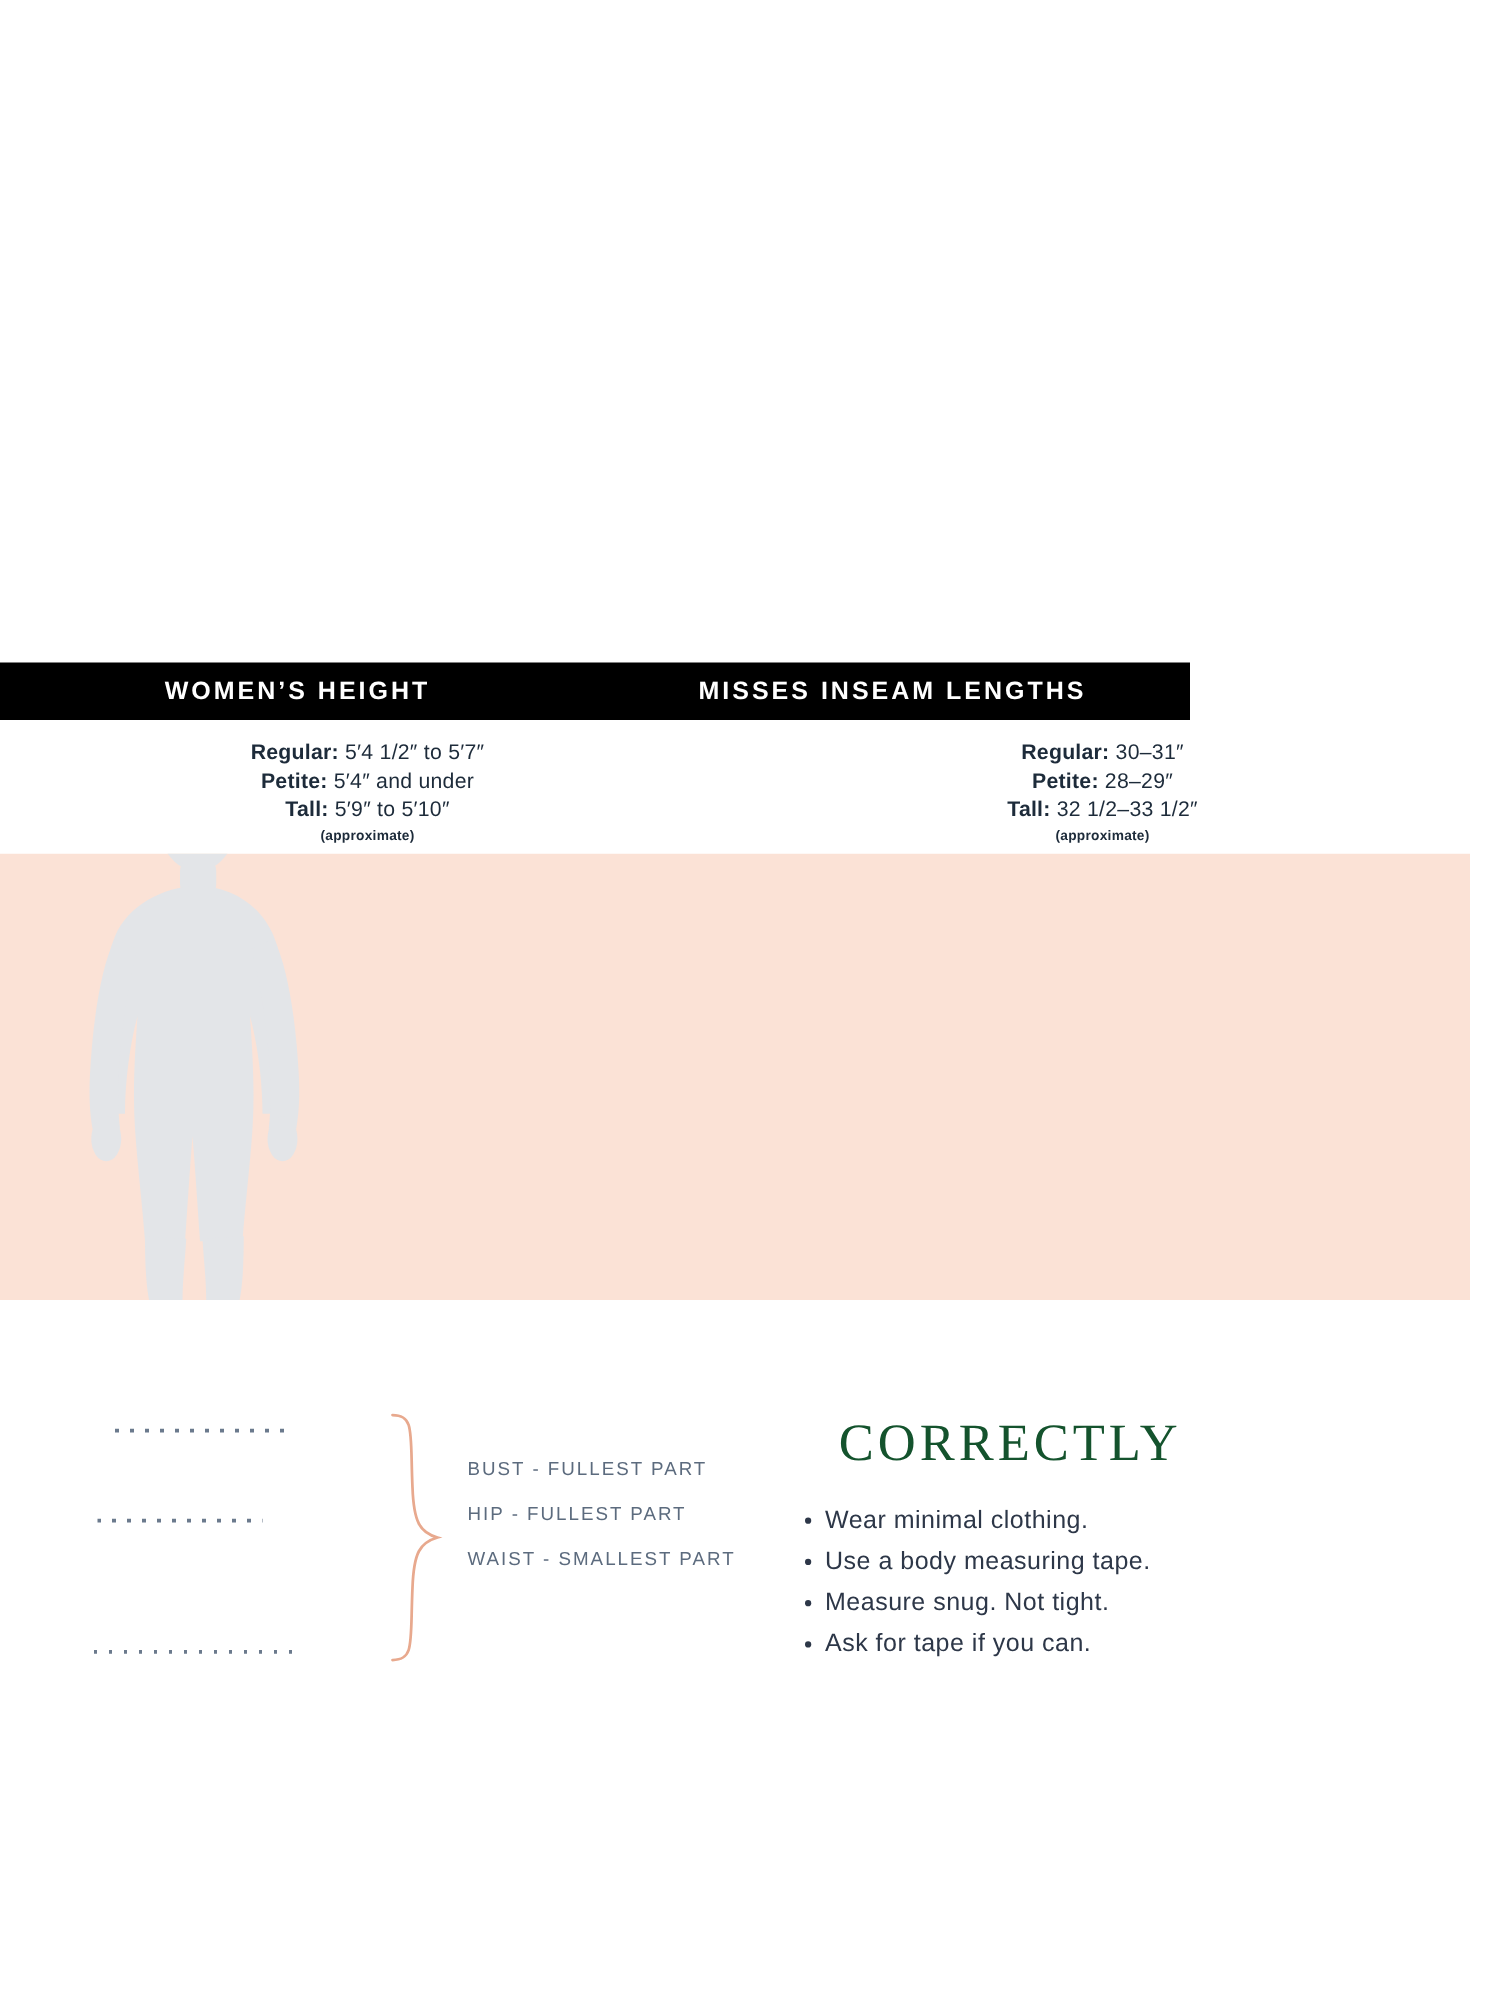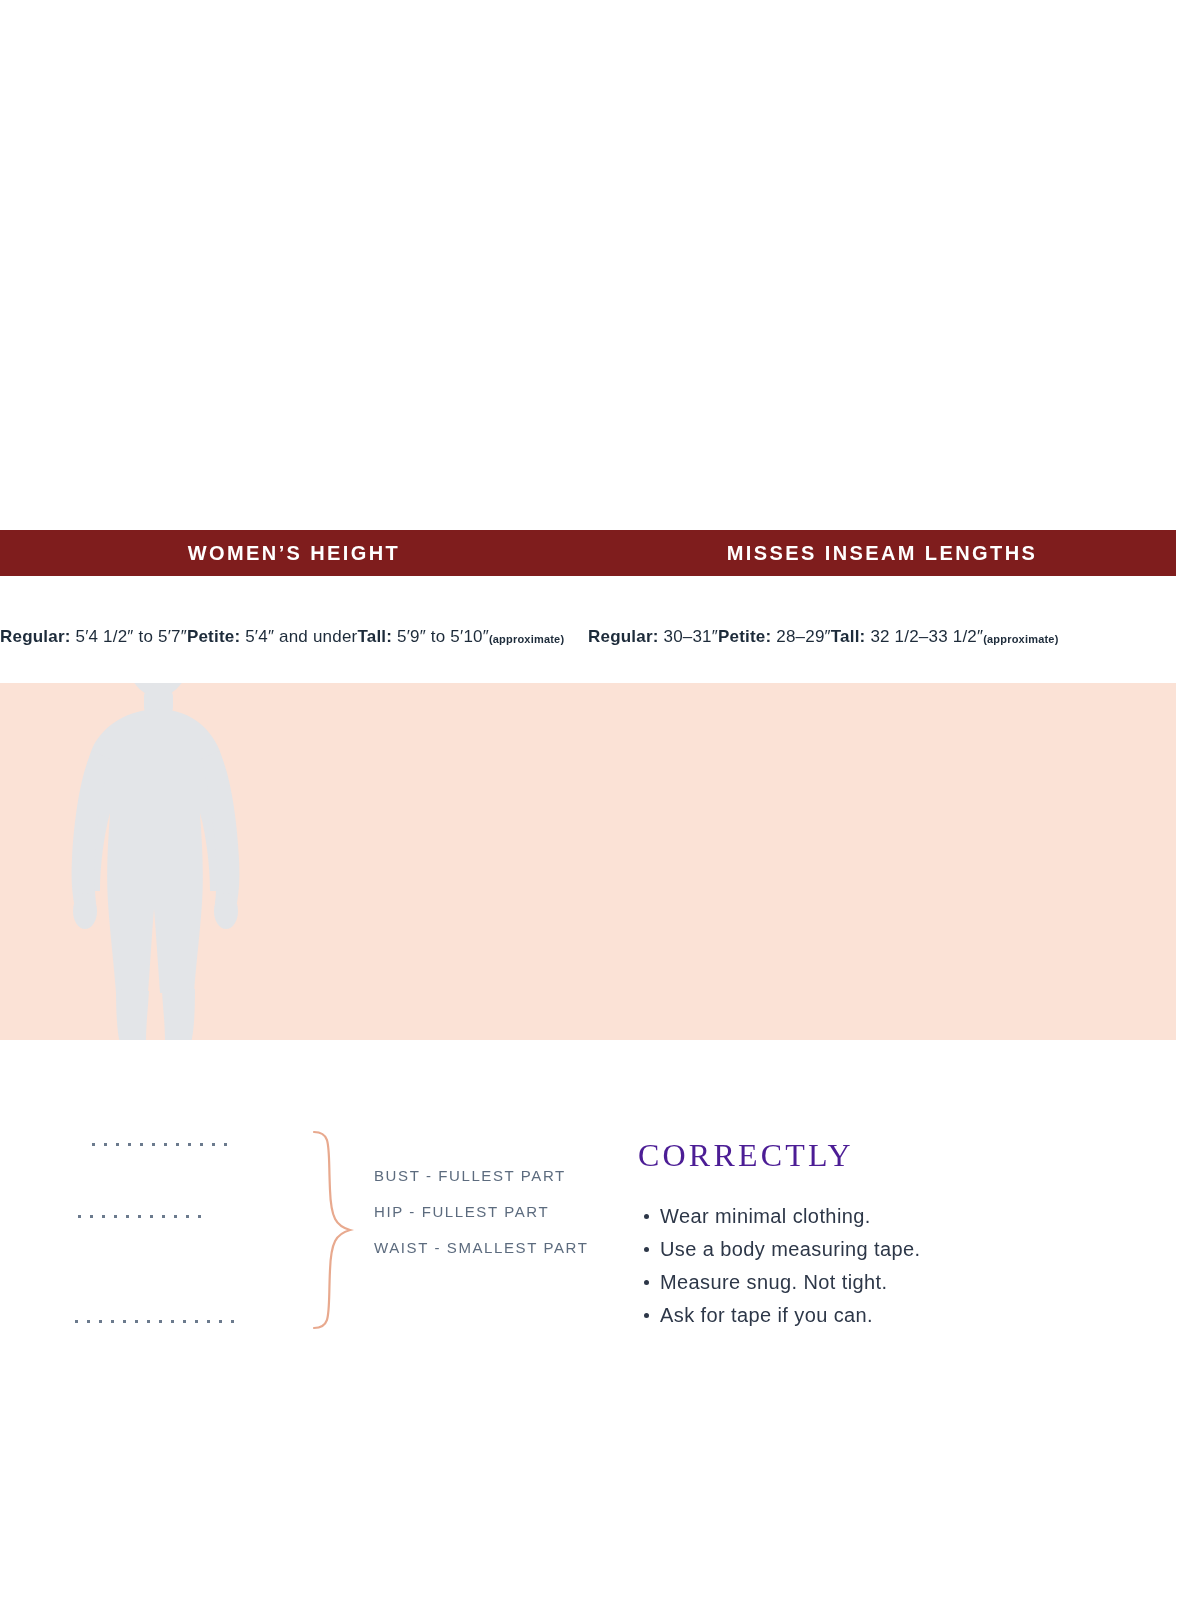--- a/index.html
+++ b/index.html
@@ -21,23 +21,23 @@
     top: 530px;
     width: 1176px;
     height: 510px;
   }
 
   
   .header-band {
     position: absolute;
     left: 0;
     top: 0;
-    width: 1176px;
+    width: 952px;
     height: 46px;
-    background: #7f1d1d;
+    background: #000000;
     display: flex;
   }
   .header-cell {
     flex: 1 1 50%;
     display: flex;
     align-items: center;
     justify-content: center;
   }
   .header-cell .htext {
     color: #ffffff;
@@ -53,21 +53,21 @@
     left: 0;
     top: 46px;
     width: 1176px;
     height: 107px;
     background: #ffffff;
     display: flex;
   }
   .spec-col {
     flex: 1 1 50%;
     display: flex;
-    flex-direction: row;
+    flex-direction: column;
     align-items: center;
     justify-content: flex-start;
     padding-top: 14px;
     box-sizing: border-box;
   }
   .spec-line {
     font-size: 17px;
     color: #1d2b3a;
     line-height: 23px;
     letter-spacing: 0.2px;
@@ -149,25 +149,26 @@
   }
   .howto-kicker {
     font-family: "Liberation Serif", serif;
     font-size: 25px;
     letter-spacing: 3.4px;
     color: #3d4a5c;
     line-height: 30px;
   }
   .howto-title {
     font-family: "Liberation Serif", serif;
-    font-size: 32px;
+    font-size: 42px;
     letter-spacing: 3.2px;
-    color: #4c1d95;
+    color: #14532d;
     line-height: 46px;
     margin-top: 2px;
+    margin-left: 33px;
   }
   .tips {
     margin: 22px 0 0 0;
     padding: 0 0 0 22px;
     list-style: none;
   }
   .tips li {
     position: relative;
     font-size: 20px;
     color: #2d3748;

